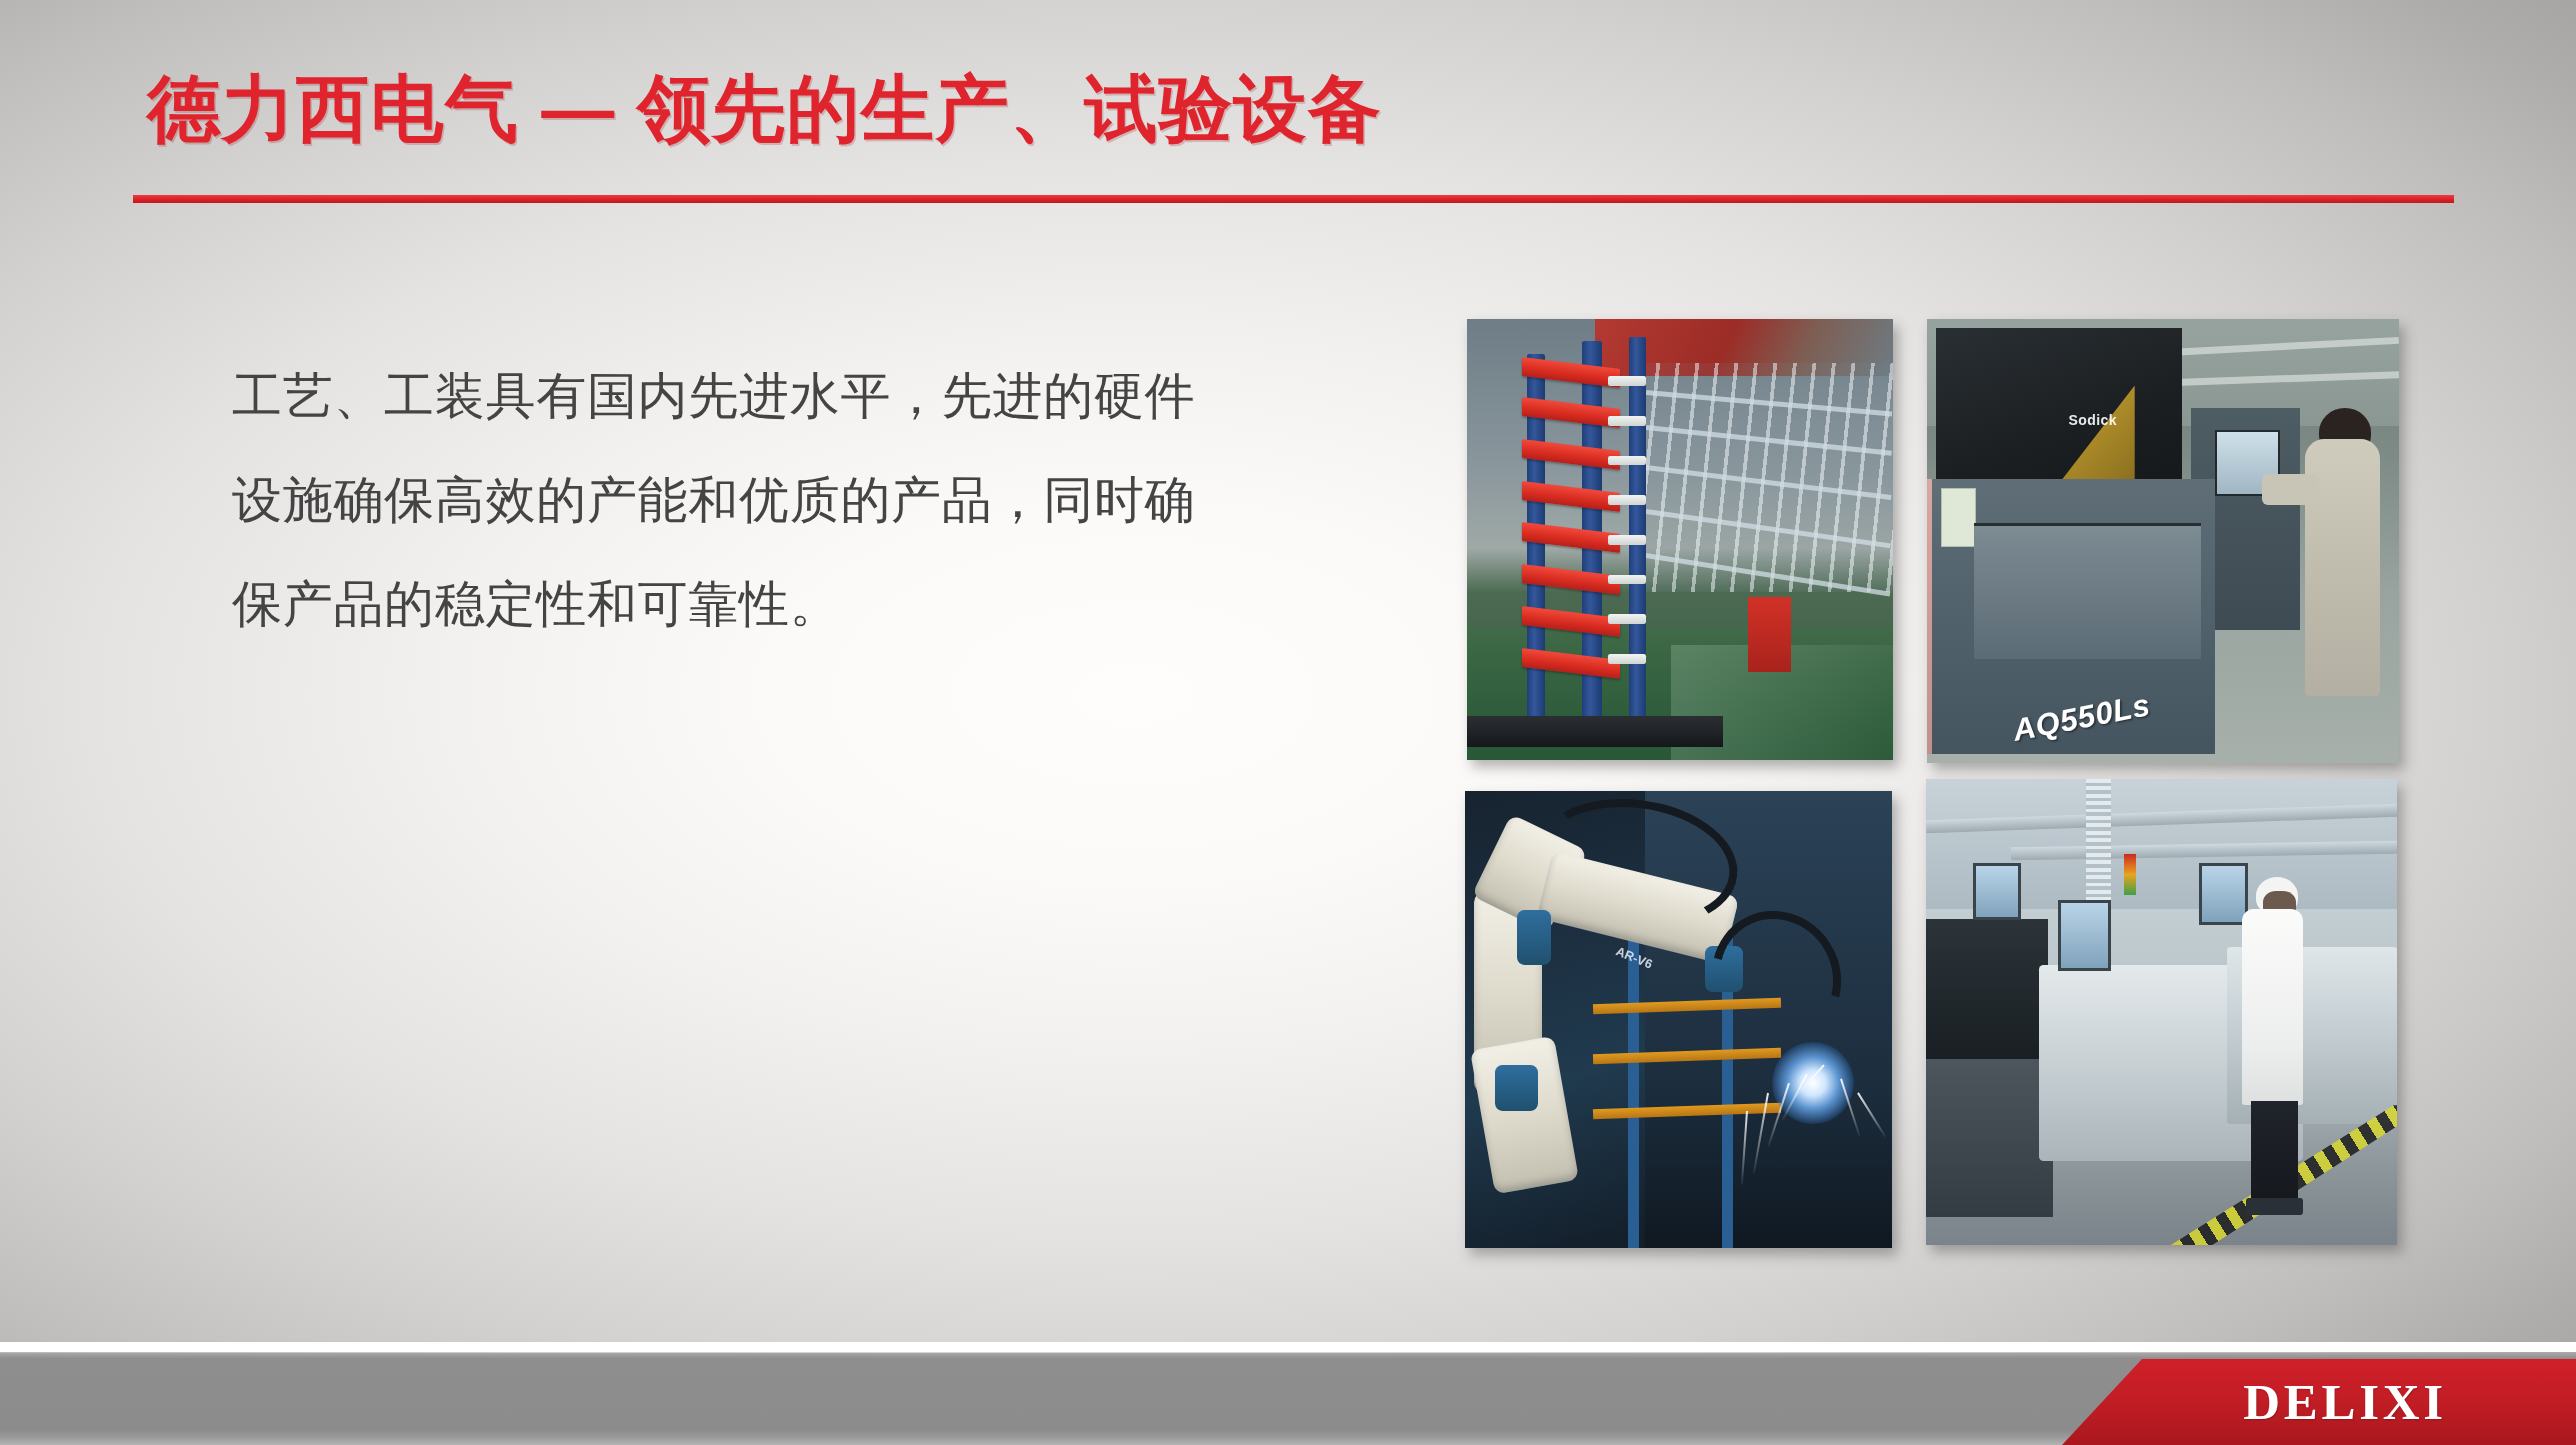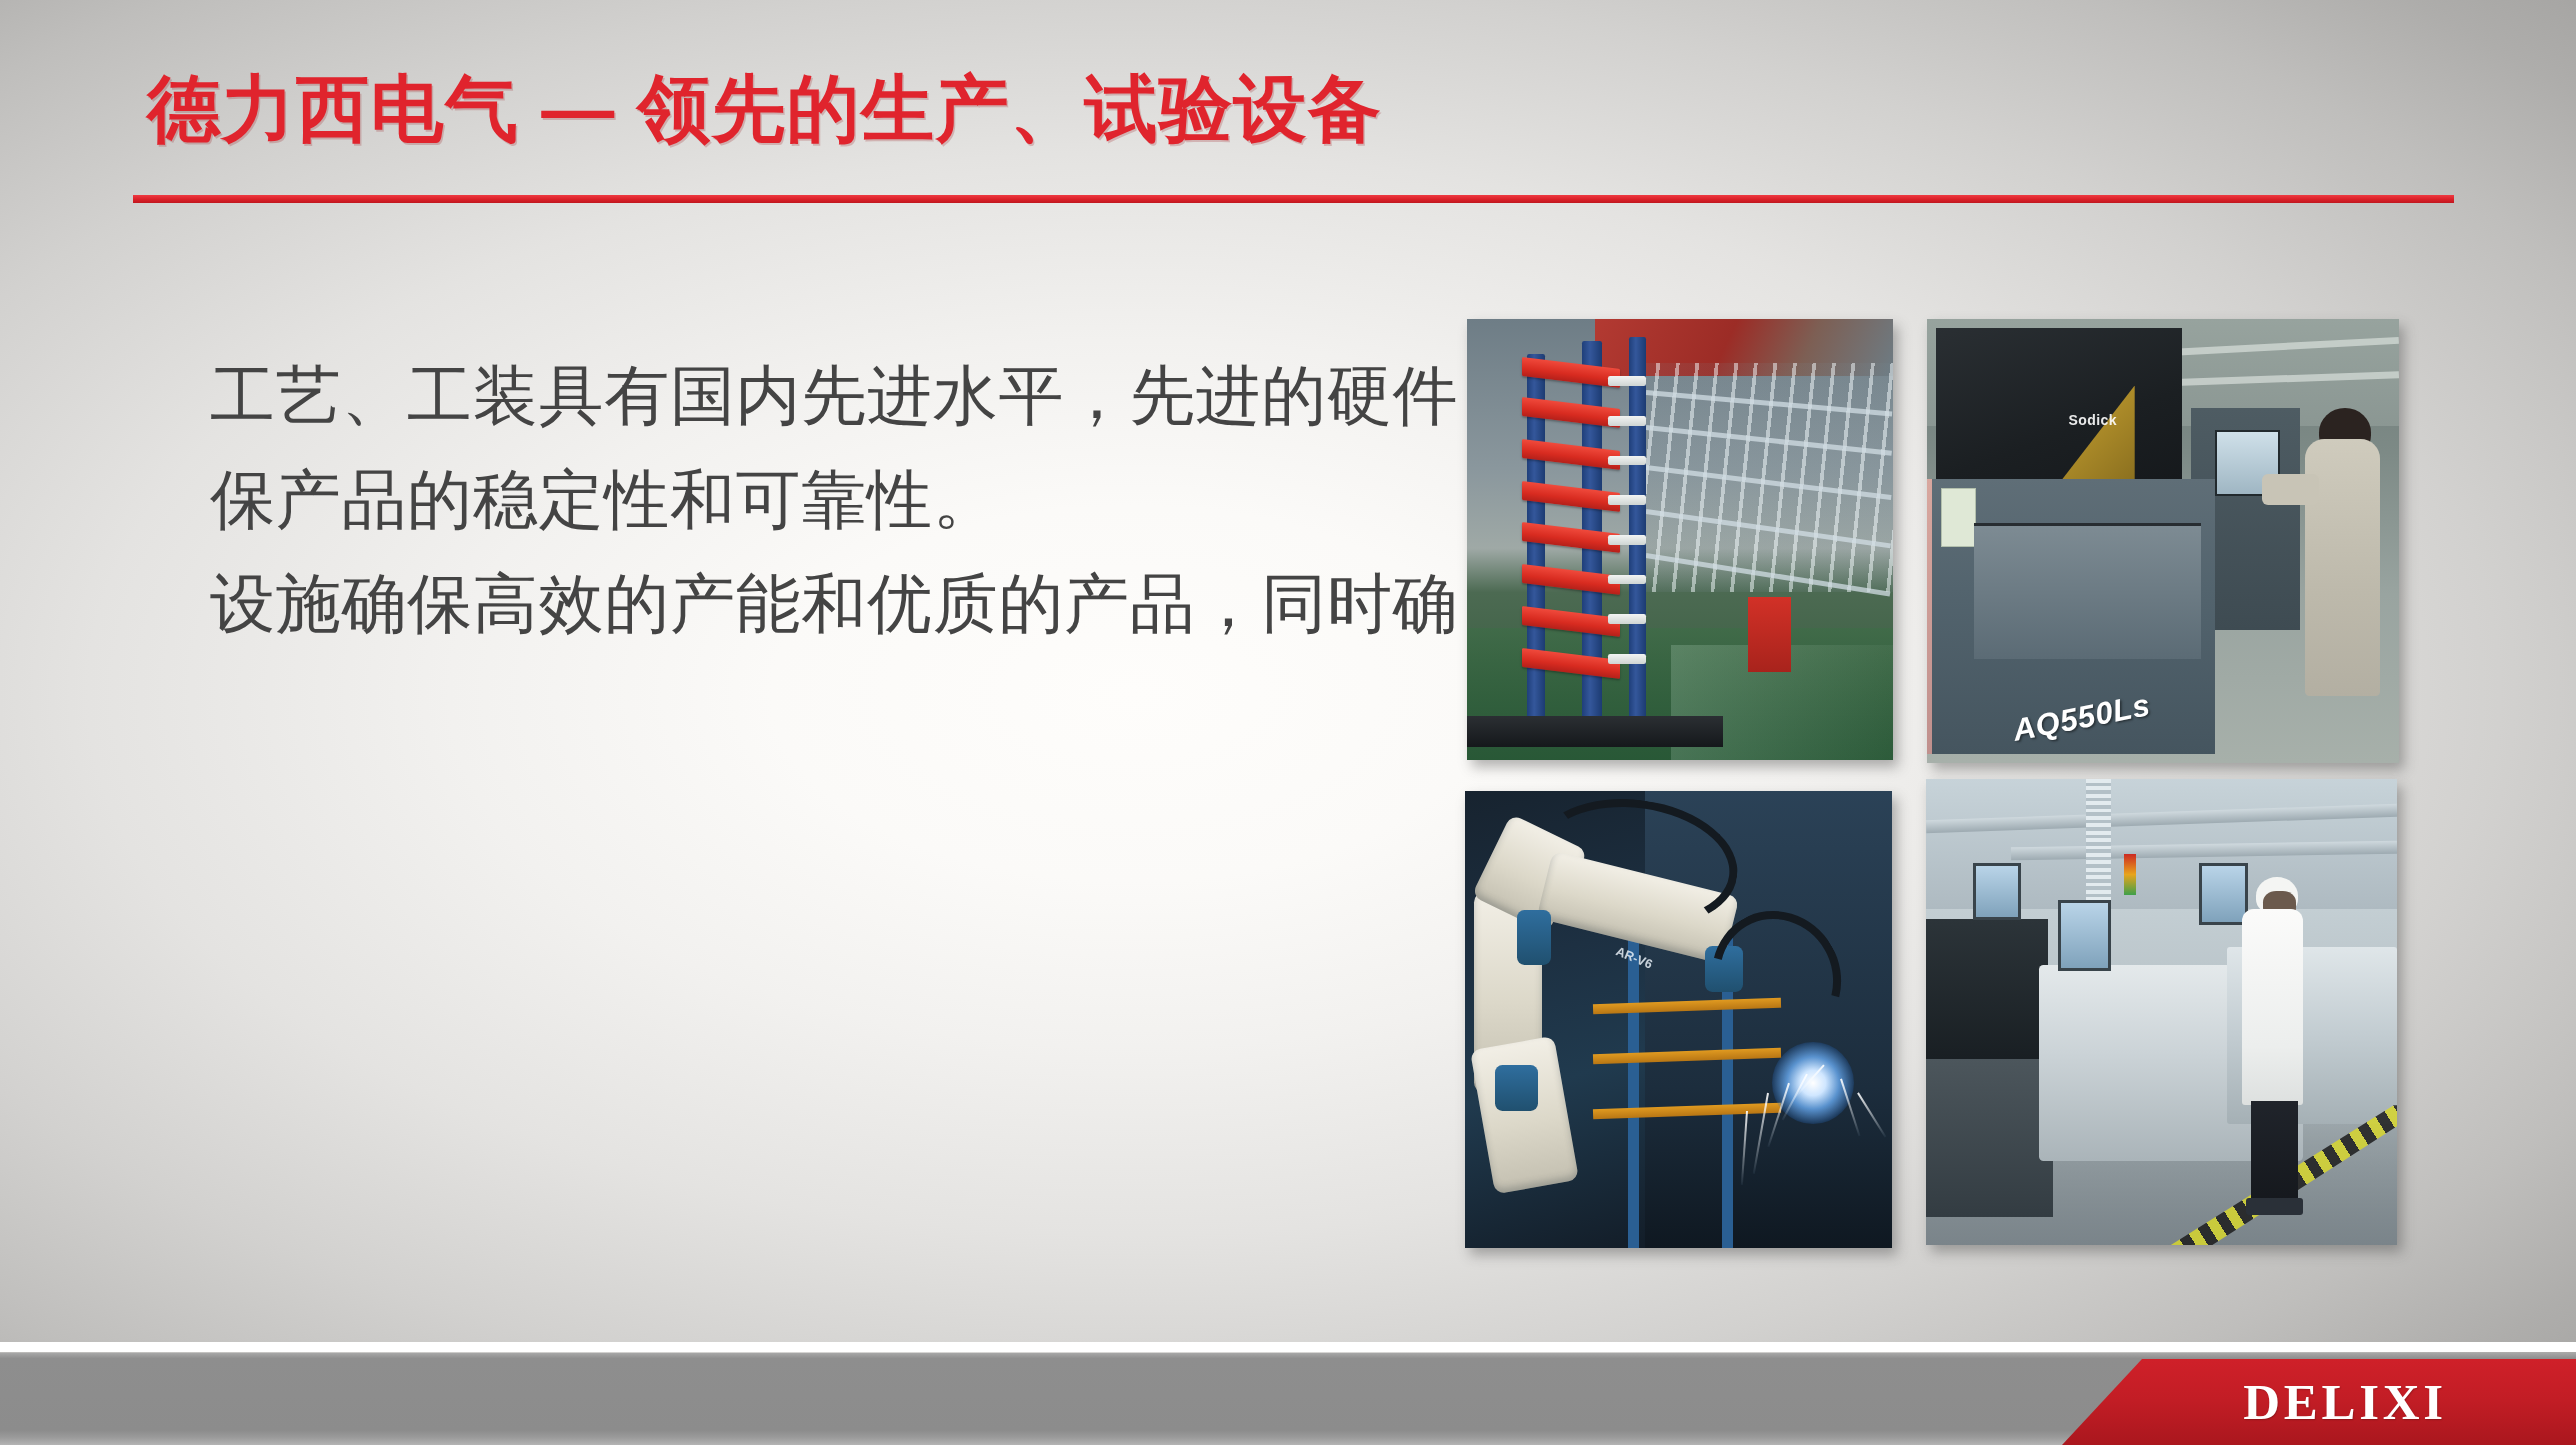--- a/index.html
+++ b/index.html
@@ -52,25 +52,26 @@
   }
 
   
   .body-text {
     position: absolute;
     left: 210px;
     top: 344px;
     width: 1161px;
   }
   .body-line {
-    font-size: 65px;
+    font-size: 50px;
     line-height: 104px;
     color: #444444;
     letter-spacing: 0.7px;
     white-space: nowrap;
+    margin-left: 22px;
   }
 
   
   .photo-grid {
     position: absolute;
     left: 1458px;
     top: 319px;
     width: 947px;
     height: 931px;
   }
@@ -388,22 +389,22 @@
 
 <div class="slide">
 
   <div class="title-block">
     <h1 class="slide-title">德力西电气 — 领先的生产、试验设备</h1>
   </div>
   <div class="title-rule"></div>
 
   <div class="body-text">
     <div class="body-line">工艺、工装具有国内先进水平，先进的硬件</div>
+    <div class="body-line">设施确保高效的产能和优质的产品，同时确</div>
     <div class="body-line">保产品的稳定性和可靠性。</div>
-    <div class="body-line">设施确保高效的产能和优质的产品，同时确</div>
   </div>
 
   <div class="photo-grid">
 
     <div class="photo photo-tl">
       <div class="photo-inner">
         <div class="p1-bg"></div>
         <div class="p1-roof"></div>
         <div class="p1-hall"></div>
         <div class="p1-beam" style="top:16%; transform: rotate(5deg);"></div>

